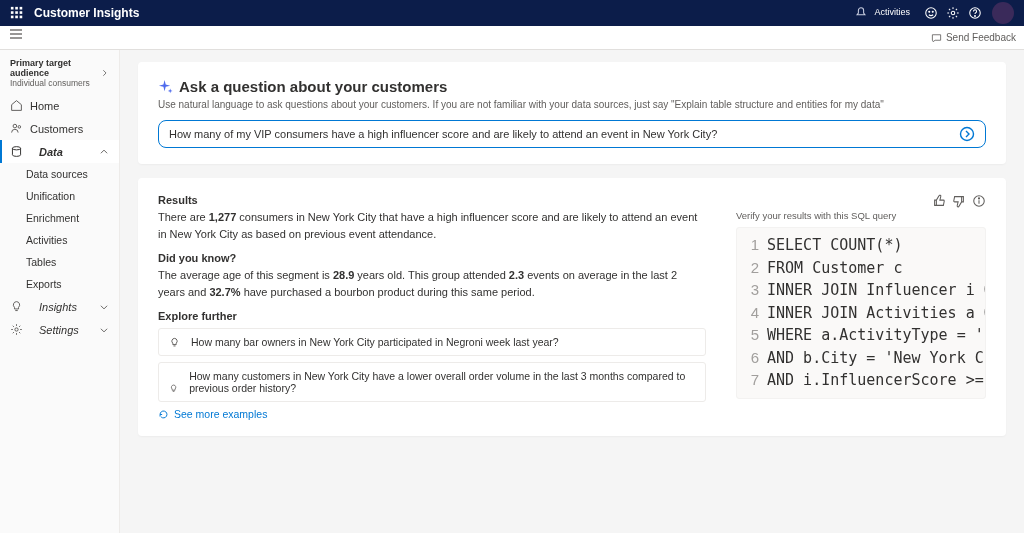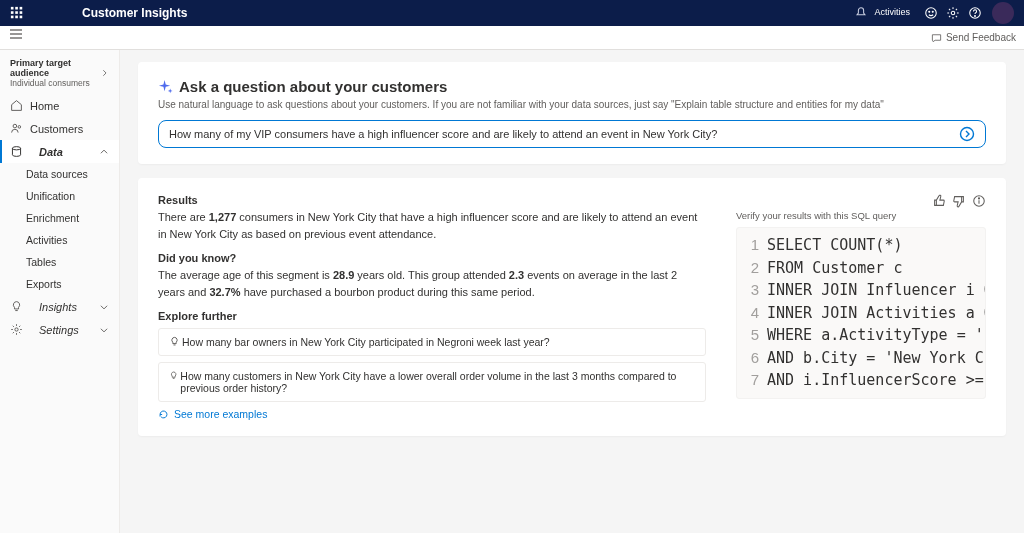--- a/index.html
+++ b/index.html
@@ -1,20 +1,20 @@
 <!DOCTYPE html>
 <html><head>
 <meta charset="utf-8">
 <style>
 * { box-sizing: border-box; margin: 0; padding: 0; font-family: "Segoe UI", -apple-system, sans-serif; }
 body { background: #f5f5f5; width: 1024px; height: 533px; overflow: hidden; font-size: 12px; color: #323130; }
 
 .topbar { height: 26px; background: #0c1d4a; display: flex; align-items: center; padding: 0 10px; color: #fff; }
 .topbar .waffle { width: 14px; height: 14px; margin-right: 10px; }
-.topbar .brand { font-size: 12px; font-weight: 600; margin-left: 48px; }
+.topbar .brand { font-size: 12px; font-weight: 600; }
 .topbar .spacer { flex: 1; }
 .topbar .env { display: flex; align-items: center; font-size: 9px; line-height: 1.1; margin-right: 10px; }
 .topbar .env .bell { margin-right: 6px; }
 .topbar .env .env-text { text-align: left; }
 .topbar .env .env-name { font-size: 9px; color: #8a93b5; }
 .topbar .icon-btn { width: 22px; height: 22px; display: flex; align-items: center; justify-content: center; color: #fff; cursor: pointer; }
 .topbar .avatar { width: 22px; height: 22px; border-radius: 50%; background: #3a2a5a; margin-left: 6px; }
 
 .subbar { height: 24px; background: #fff; border-bottom: 1px solid #e1dfdd; display: flex; padding: 0 8px; }
 .subbar .hamburger { width: 16px; height: 16px; cursor: pointer; color: #605e5c; }
@@ -48,21 +48,21 @@
 .results-left { flex: 1; }
 .results-right { width: 250px; }
 
 .res-actions { display: flex; justify-content: flex-end; gap: 6px; margin-bottom: 2px; }
 .res-actions .act { width: 14px; height: 14px; color: #605e5c; cursor: pointer; }
 
 .sec-title { font-size: 11px; font-weight: 700; margin-bottom: 3px; }
 .res-text { font-size: 11px; line-height: 1.5; margin-bottom: 10px; }
 .res-text strong { font-weight: 700; }
 
-.explore-item { border: 1px solid #edebe9; border-radius: 3px; padding: 7px 10px; font-size: 10.5px; color: #323130; margin-bottom: 6px; display: flex; align-items: flex-start; gap: 2px; cursor: pointer; }
+.explore-item { border: 1px solid #edebe9; border-radius: 3px; padding: 7px 10px; font-size: 10.5px; color: #323130; margin-bottom: 6px; display: flex; align-items: flex-end; gap: 11px; cursor: pointer; }
 .bulb { color: #605e5c; }
 .see-more { font-size: 10.5px; color: #0078d4; display: flex; align-items: center; gap: 5px; margin-top: 6px; cursor: pointer; }
 
 .sql-label { font-size: 9.5px; color: #605e5c; margin-bottom: 6px; }
 .sql-block { background: #faf9f8; border: 1px solid #f3f2f1; border-radius: 3px; padding: 6px 8px; font-family: Consolas, monospace; font-size: 15px; line-height: 1.5; color: #323130; white-space: pre; overflow-x: hidden; }
 .sql-block .ln { color: #a19f9d; display: inline-block; width: 14px; text-align: right; margin-right: 8px; user-select: none; }
 </style>
 </head>
 <body>
 

